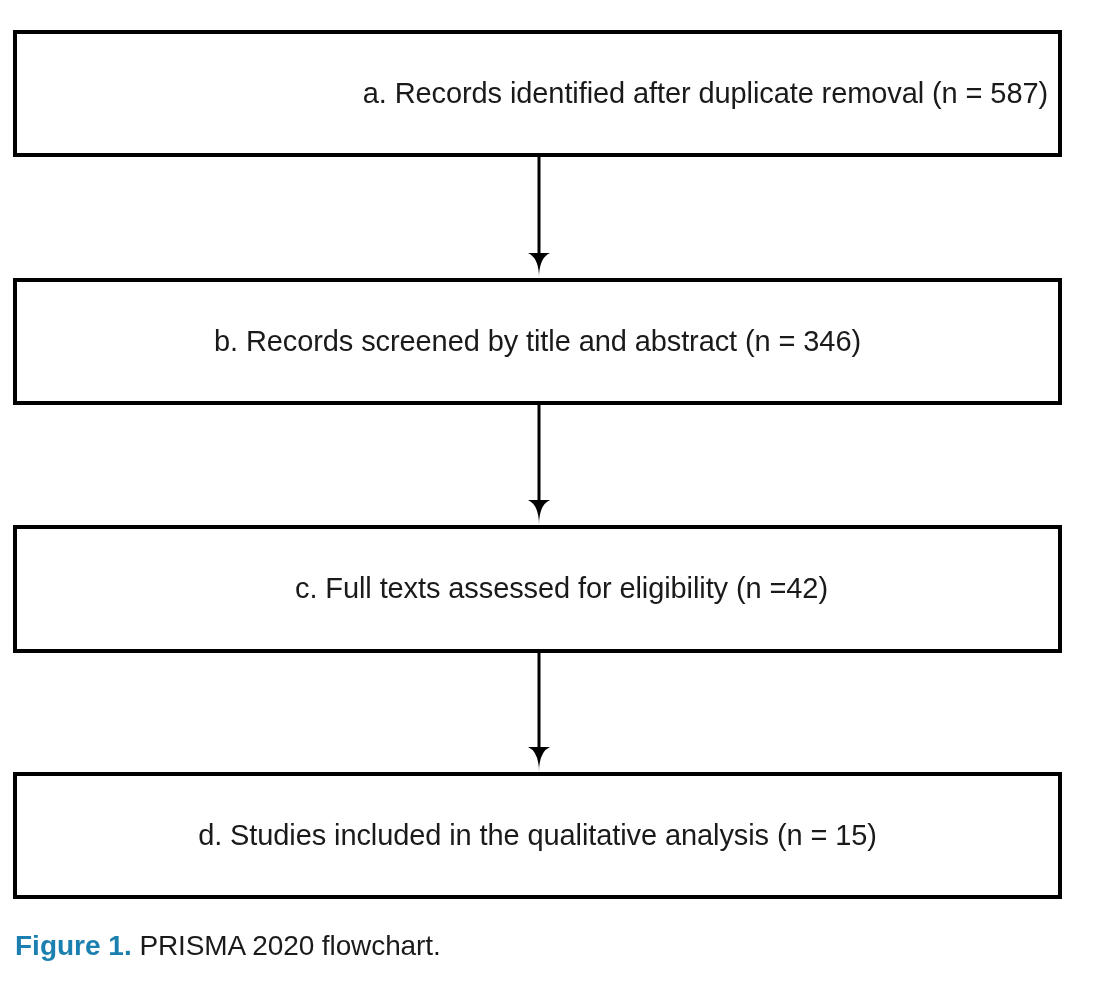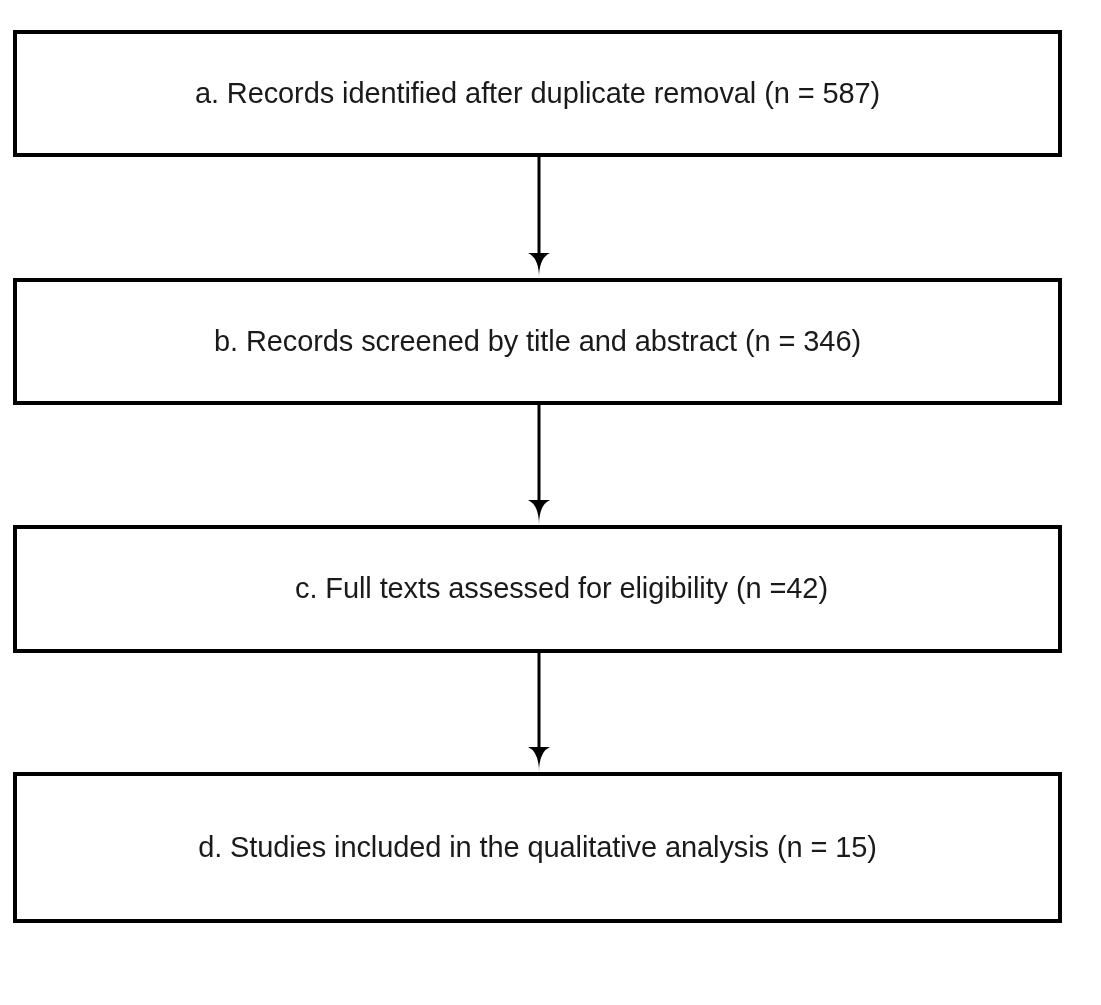--- a/index.html
+++ b/index.html
@@ -38,24 +38,24 @@
   .flow-box-label {
     font-size: 29px;
     line-height: 1.15;
     color: #1a1a1a;
     letter-spacing: -0.1px;
     text-align: center;
     white-space: nowrap;
     padding: 0 10px;
   }
 
-  #box-a { top: 30px;  height: 127px; }
+  #box-a { top: 30px;  height: 127px; justify-content: flex-end; }
   #box-b { top: 278px; height: 127px; }
   #box-c { top: 525px; height: 128px; padding-left: 48px; }
-  #box-d { top: 772px; height: 151px; align-items: center; }
+  #box-d { top: 772px; height: 127px; align-items: center; }
 
   
   .connector {
     position: absolute;
     left: 523px;
     width: 32px;
   }
   #connector-a-b { top: 157px; height: 121px; }
   #connector-b-c { top: 405px; height: 120px; }
   #connector-c-d { top: 653px; height: 119px; }
@@ -116,14 +116,17 @@
     <svg viewBox="0 0 32 119" preserveAspectRatio="none">
       <line x1="16" y1="0" x2="16" y2="97" stroke="#000000" stroke-width="3"></line>
       <path d="M 5 94 Q 16 99 16 119 Q 16 99 27 94 Z" fill="#000000"></path>
     </svg>
   </div>
 
   <div class="flow-box" id="box-d">
     <span class="flow-box-label">d. Studies included in the qualitative analysis (n = 15)</span>
   </div>
 
+  <div id="figure-caption">
+    <span class="caption-label">Figure 1.</span><span class="caption-text"> PRISMA 2020 flowchart.</span>
+  </div>
 
 </div>
 
 </body></html>

